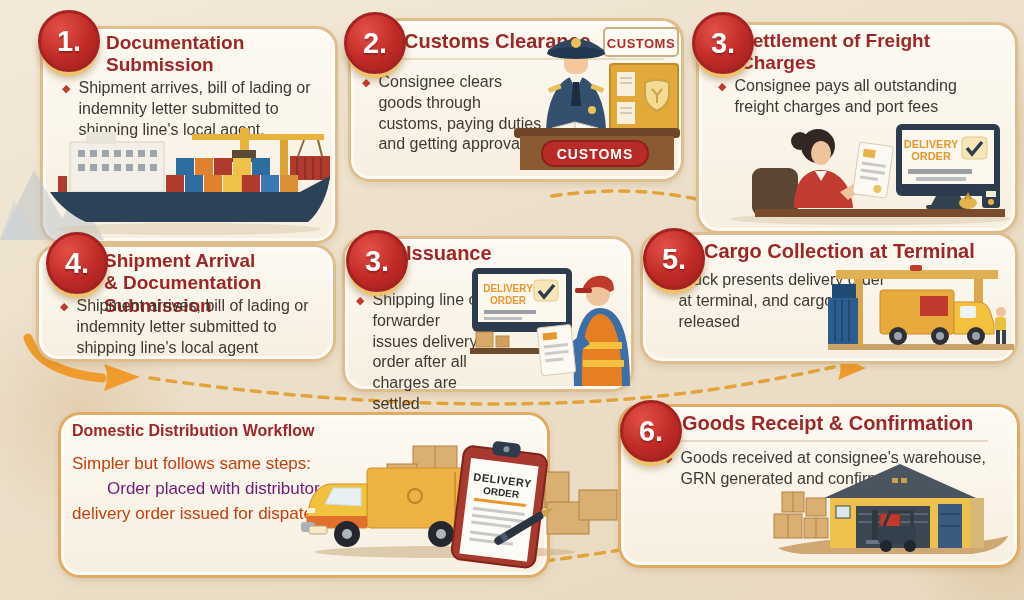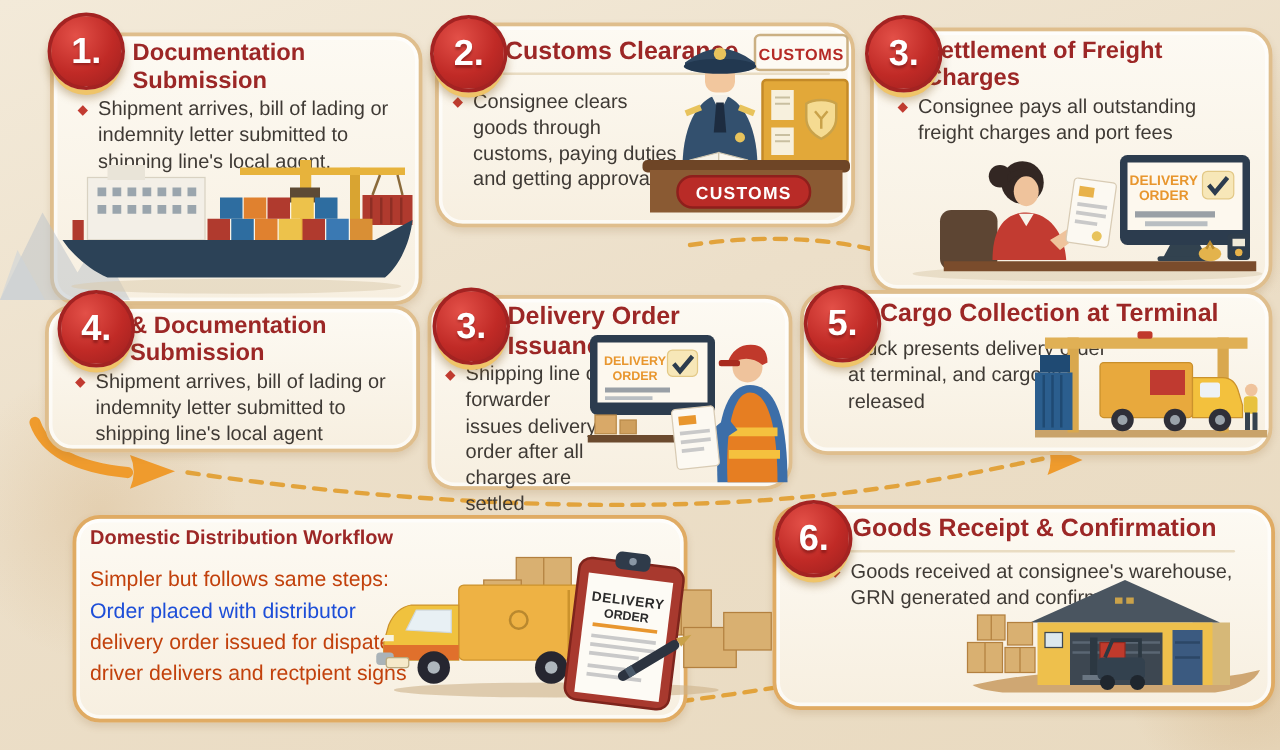--- a/index.html
+++ b/index.html
@@ -26,21 +26,21 @@
     color:#ffffff;font-weight:bold;font-size:29px;z-index:5;
     text-shadow:0 2px 2px rgba(90,10,10,.45);
   }
   .card-title{position:absolute;font-weight:bold;color:#9c2726;font-size:19px;line-height:1.18;z-index:3;}
   .t20{font-size:20px;}
   .t22{font-size:16px;}
   .bullet{position:absolute;display:flex;gap:8px;color:#3f3a35;font-size:16px;line-height:1.3;z-index:3;}
   .bullet .diamond{color:#c23b31;font-size:11px;line-height:1;margin-top:5px;flex:0 0 auto;}
   .divider{position:absolute;height:2px;background:#e9dcc2;z-index:3;border-radius:2px;}
   .dom-line{font-size:17px;line-height:1.47;color:#c2410c;}
-  .dom-line.red{color:#1d4ed8;}
+  .dom-line.red{color:#701a75;margin-left:35px;}
   .illus{position:absolute;z-index:3;}
   #arrows{position:absolute;left:0;top:0;z-index:1;pointer-events:none;}
   svg text{font-family:"Liberation Sans",sans-serif;}
 </style>
 </head>
 <body>
 
 <div class="blob" style="left:-30px;top:290px;width:220px;height:240px;background:radial-gradient(closest-side,rgba(206,166,112,.28),transparent);"></div>
 <div class="blob" style="left:920px;top:40px;width:160px;height:200px;background:radial-gradient(closest-side,rgba(205,170,120,.30),transparent);"></div>
 <div class="blob" style="left:900px;top:440px;width:200px;height:200px;background:radial-gradient(closest-side,rgba(200,160,105,.32),transparent);"></div>
@@ -87,31 +87,31 @@
   <div>Charges</div>
 </div>
 <div class="bullet" style="left:718px;top:76px;width:278px;">
   <span class="diamond">◆</span>
   <span>Consignee pays all outstanding freight charges and port fees</span>
 </div>
 
 <div class="card" style="left:36px;top:244px;width:294px;height:112px;"></div>
 <div class="badge" style="left:46px;top:232px;">4.</div>
 <div class="card-title" style="left:104px;top:250px;width:226px;">
+  <div>Shipment Arrival</div>
   <div>&amp; Documentation Submission</div>
 </div>
 <div class="bullet" style="left:60px;top:296px;width:256px;">
   <span class="diamond">◆</span>
   <span>Shipment arrives, bill of lading or indemnity letter submitted to shipping line's local agent</span>
 </div>
 
 <div class="card" style="left:342px;top:236px;width:286px;height:150px;"></div>
 <div class="badge" style="left:346px;top:230px;">3.</div>
 <div class="card-title t20" style="left:406px;top:242px;width:180px;">
-  <div>Delivery Order</div>
   <div>Issuance</div>
 </div>
 <div class="bullet" style="left:356px;top:290px;width:128px;">
   <span class="diamond">◆</span>
   <span>Shipping line or forwarder issues delivery order after all charges are settled</span>
 </div>
 
 <div class="card" style="left:640px;top:232px;width:372px;height:126px;"></div>
 <div class="badge" style="left:643px;top:228px;">5.</div>
 <div class="card-title t20" style="left:704px;top:240px;width:300px;">Cargo Collection at Terminal</div>
@@ -119,21 +119,20 @@
   <span class="diamond">◆</span>
   <span>Truck presents delivery order at terminal, and cargo is released</span>
 </div>
 
 <div class="card gold" style="left:58px;top:412px;width:486px;height:160px;"></div>
 <div class="card-title t22" style="left:72px;top:422px;width:420px;">Domestic Distribution Workflow</div>
 <div style="position:absolute;left:72px;top:452px;width:300px;z-index:3;">
   <div class="dom-line">Simpler but follows same steps:</div>
   <div class="dom-line red">Order placed with distributor</div>
   <div class="dom-line">delivery order issued for dispateh,</div>
-  <div class="dom-line">driver delivers and rectpient signs</div>
 </div>
 
 <div class="card gold" style="left:618px;top:404px;width:396px;height:158px;"></div>
 <div class="badge" style="left:620px;top:400px;">6.</div>
 <div class="card-title t20" style="left:682px;top:412px;width:320px;">Goods Receipt &amp; Confirmation</div>
 <div class="divider" style="left:668px;top:440px;width:320px;"></div>
 <div class="bullet" style="left:664px;top:448px;width:335px;">
   <span class="diamond">◆</span>
   <span>Goods received at consignee's warehouse, GRN generated and confirmed</span>
 </div>

